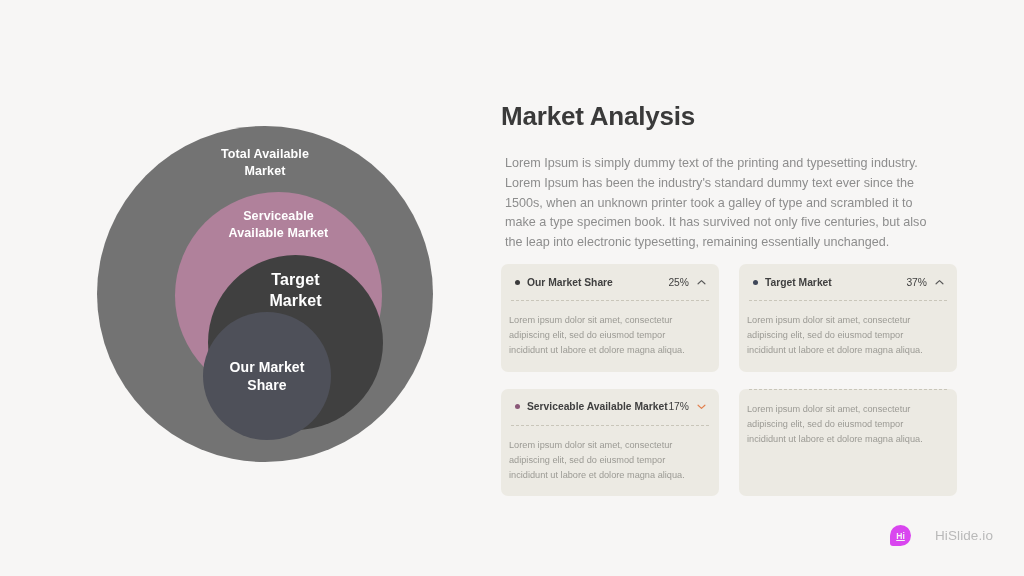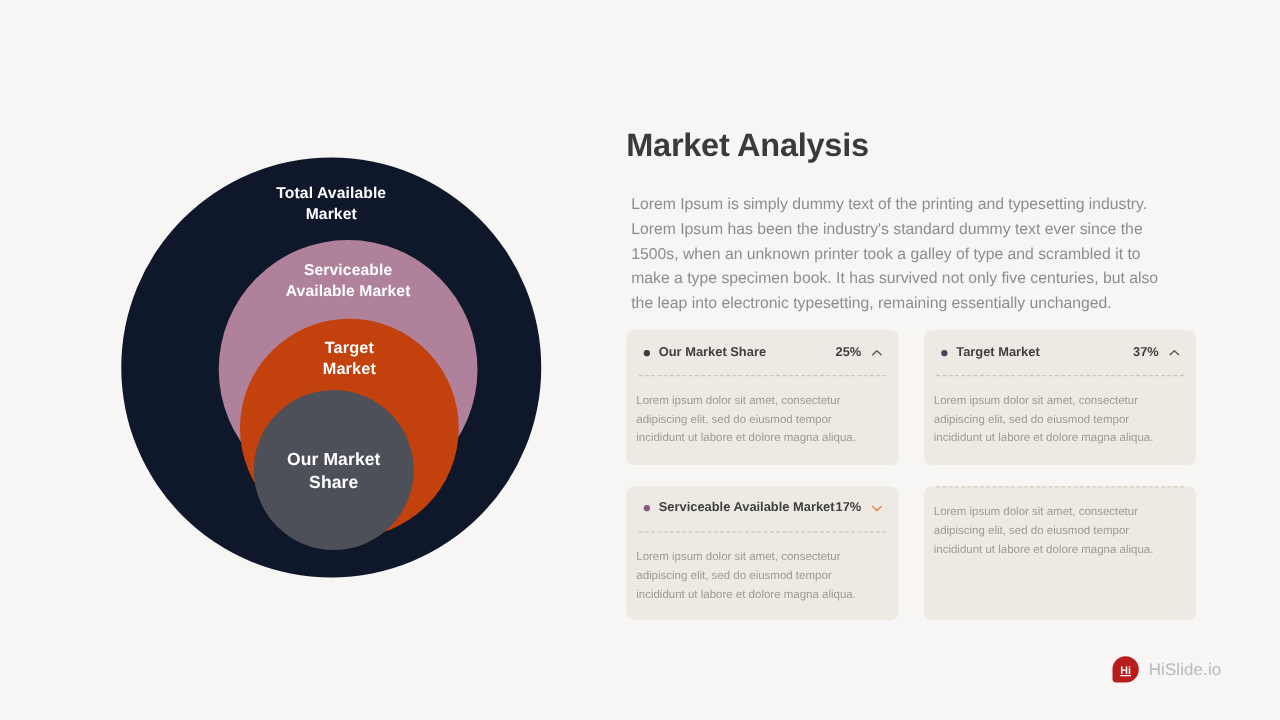--- a/index.html
+++ b/index.html
@@ -32,38 +32,38 @@
     justify-content: center;
     color: #ffffff;
     text-align: center;
     line-height: 1.32;
     font-weight: 700;
     letter-spacing: .1px;
   }
   #circle-total-available-market {
     left: 97px;  top: 126px;
     width: 336px; height: 336px;
-    background: #0f172a;
+    background: #737373;
     font-size: 12.5px;
     padding-top: 20px;
     box-sizing: border-box;
   }
   #circle-serviceable-available-market {
     left: 175px; top: 192px;
     width: 207px; height: 207px;
     background: #b0819b;
     font-size: 12.5px;
     padding-top: 16px;
     box-sizing: border-box;
   }
   #circle-target-market {
-    left: 192px; top: 255px;
+    left: 208px; top: 255px;
     width: 175px; height: 175px;
-    background: #c2410c;
-    font-size: 13px;
+    background: #404040;
+    font-size: 16px;
     padding-top: 14px;
     box-sizing: border-box;
   }
   #circle-our-market-share {
     left: 203px; top: 312px;
     width: 128px; height: 128px;
     background: #4e5059;
     font-size: 14px;
     align-items: center;
     padding-top: 0;
@@ -132,21 +132,21 @@
   }
   .card-title {
     font-size: 10.3px;
     font-weight: 700;
     color: #3f3f3f;
     white-space: nowrap;
   }
   .card-percent {
     margin-left: auto;
     font-size: 10.3px;
-    font-weight: 700;
+    font-weight: 400;
     color: #3f3f3f;
     padding-right: 8px;
   }
   .chev {
     width: 9px;
     height: 9px;
     flex: 0 0 auto;
     position: relative;
   }
   .chev svg { display: block; }
@@ -167,28 +167,28 @@
     position: absolute;
     left: 890px;
     top: 525px;
     display: flex;
     align-items: center;
   }
   #logo-badge {
     width: 21px;
     height: 21px;
     border-radius: 50% 50% 50% 3px;
-    background: #b91c1c;
+    background: #d946ef;
     color: #f4f4f4;
     font-size: 8.6px;
     font-weight: 700;
     display: flex;
     align-items: center;
     justify-content: center;
-    margin-right: 8px;
+    margin-right: 24px;
     text-decoration: underline;
   }
   #logo-text {
     font-size: 13.5px;
     font-weight: 400;
     color: #b9b9b9;
     letter-spacing: .1px;
   }
 </style>
 </head>

